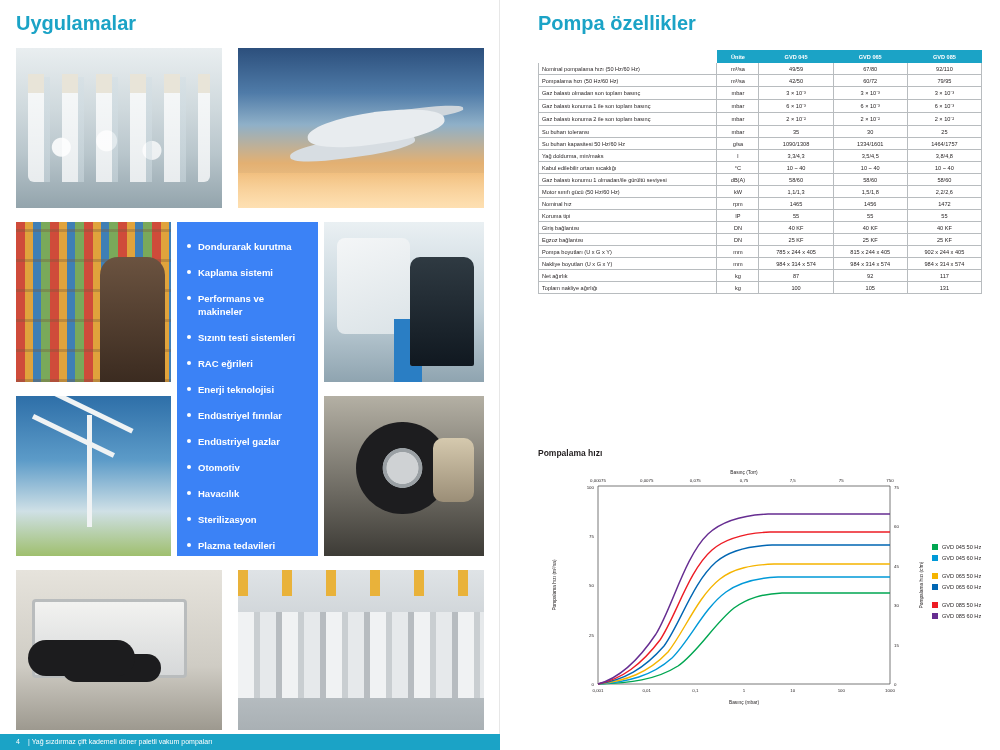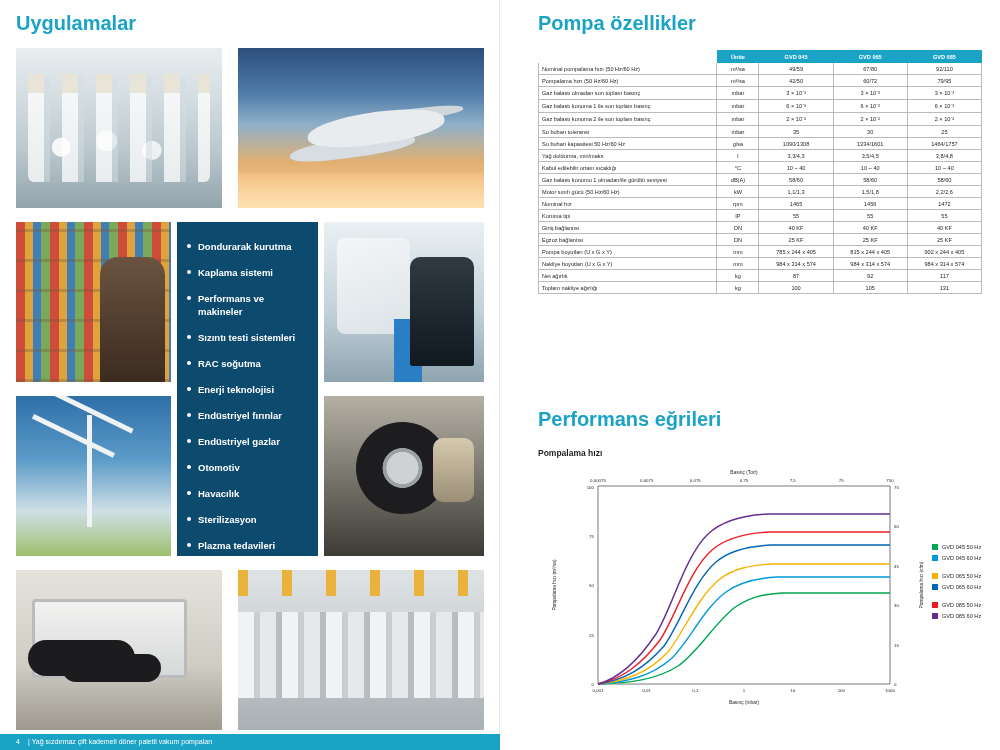--- a/index.html
+++ b/index.html
@@ -242,21 +242,21 @@
     background: repeating-linear-gradient(90deg,
       #e9b23a 0 10px, rgba(0,0,0,0) 10px 44px);
   }
   
   #applications-box {
     position: absolute;
     left: 177px;
     top: 222px;
     width: 141px;
     height: 334px;
-    background: #0c4a6e;
+    background: #3b82f6;
     color: #ffffff;
   }
   #applications-box ul {
     list-style: none;
     margin: 0;
     padding: 18px 8px 0 10px;
   }
   #applications-box li {
     font-size: 9.5px;
     font-weight: bold;
@@ -420,21 +420,21 @@
     <div class="photo" id="photo-factory">
         <div class="ph-inner"></div>
       </div>
 
     <div id="applications-box">
       <ul>
         <li>Dondurarak kurutma</li>
         <li>Kaplama sistemi</li>
         <li>Performans ve makineler</li>
         <li>Sızıntı testi sistemleri</li>
-        <li>RAC soğutma</li>
+        <li>RAC eğrileri</li>
         <li>Enerji teknolojisi</li>
         <li>Endüstriyel fırınlar</li>
         <li>Endüstriyel gazlar</li>
         <li>Otomotiv</li>
         <li>Havacılık</li>
         <li>Sterilizasyon</li>
         <li>Plazma tedavileri</li>
       </ul>
     </div>
 
@@ -590,21 +590,20 @@
         <tr>
           <td class="label">Toplam nakliye ağırlığı</td>
           <td class="unit">kg</td>
           <td class="val">100</td>
           <td class="val">105</td>
           <td class="val">131</td>
         </tr>
       </tbody>
     </table>
 
-    <div id="perf-title" class="section-title">Performans eğrileri</div>
     <div id="chart-caption">Pompalama hızı</div>
 
     <div id="chart-wrap">
       <svg id="chart-svg" width="444" height="250" viewBox="0 0 444 250">
 
         <g>
           <line x1="60" y1="20" x2="60" y2="218" stroke="#555" stroke-width="0.8"></line>
           <line x1="60" y1="218" x2="352" y2="218" stroke="#555" stroke-width="0.8"></line>
           <line x1="352" y1="20" x2="352" y2="218" stroke="#555" stroke-width="0.8"></line>
           <line x1="60" y1="20" x2="352" y2="20" stroke="#555" stroke-width="0.8"></line>

